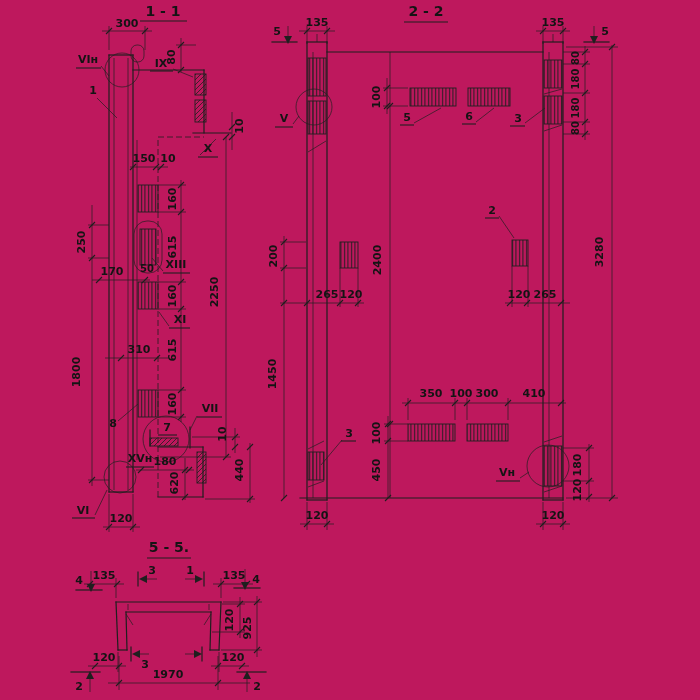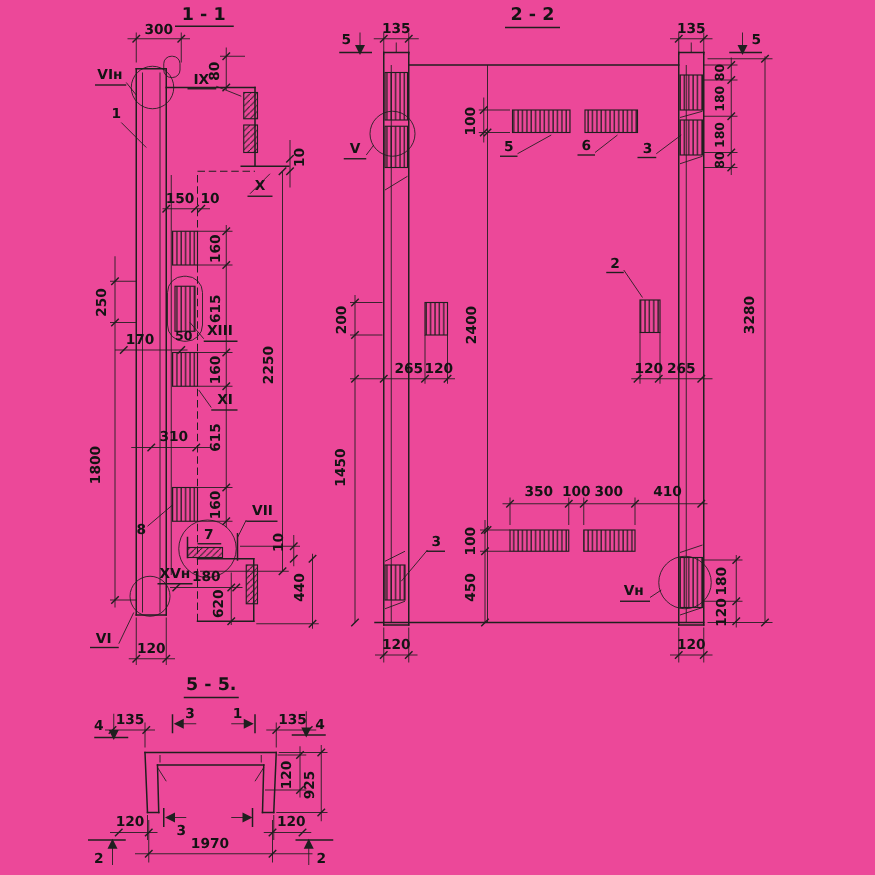--- a/index.html
+++ b/index.html
@@ -1,16 +1,16 @@
 <!DOCTYPE html>
 <html><head>
 <meta charset="utf-8">
 <style>
   html,body{margin:0;padding:0;background:#e8e8e8;}
-  #page{position:relative;width:700px;height:700px;background:#ec4899;overflow:hidden;}
+  #page{position:relative;width:700px;height:700px;background:#be185d;overflow:hidden;}
   svg{position:absolute;left:0;top:0;}
   .ln{stroke:#1f1f1f;stroke-width:1.2;fill:none;stroke-linecap:square;}
   .lt{stroke:#1f1f1f;stroke-width:0.7;fill:none;}
   .ld{stroke:#1f1f1f;stroke-width:0.8;fill:none;stroke-dasharray:6 3;}
   .tk{stroke:#1f1f1f;stroke-width:1.1;}
   .ul{stroke:#1f1f1f;stroke-width:1.1;}
   .hv{fill:url(#hv);stroke:#1f1f1f;stroke-width:0.9;}
   .hd{fill:url(#hd);stroke:#1f1f1f;stroke-width:0.9;}
   .ar{fill:#1f1f1f;stroke:none;}
   text{font-family:"DejaVu Sans",sans-serif;font-size:11px;font-weight:bold;fill:#141414;text-anchor:middle;}

